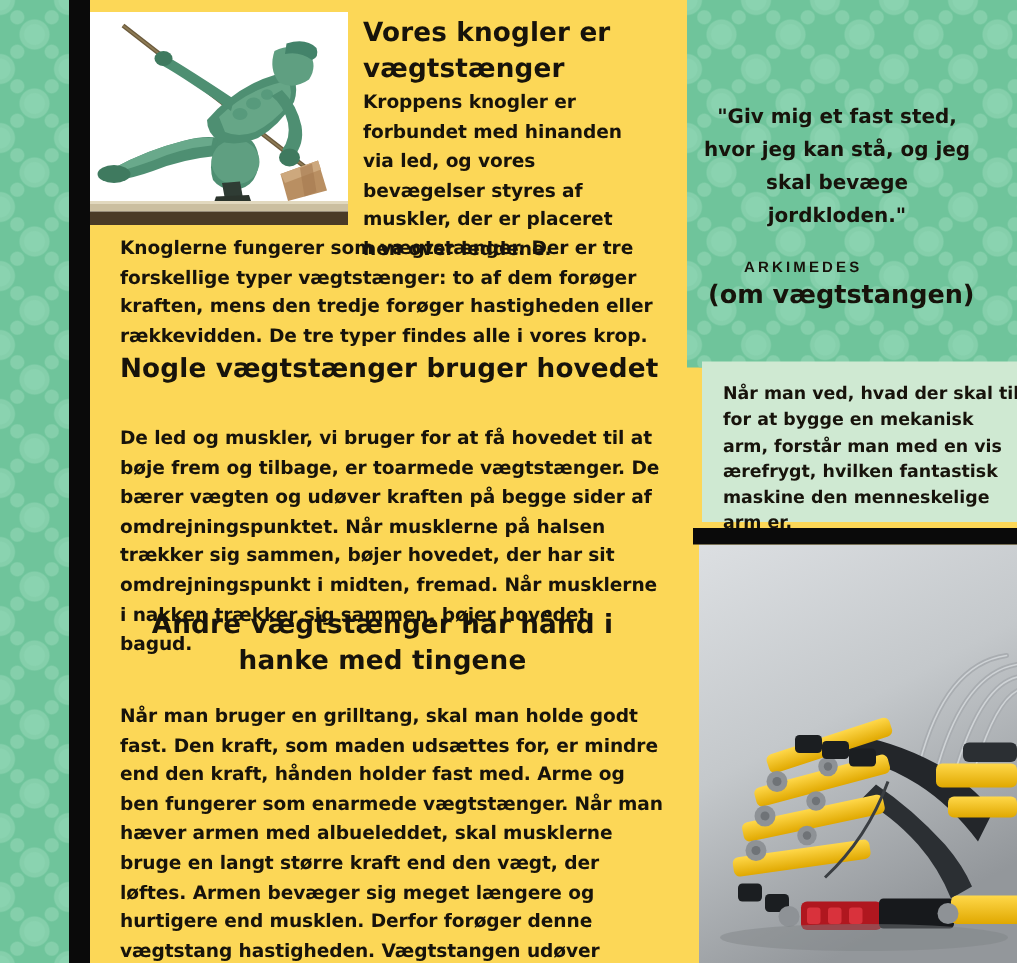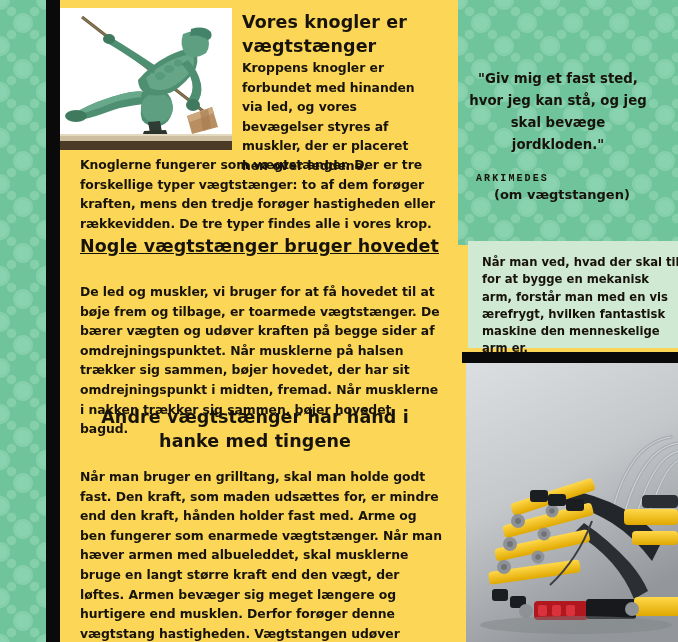--- a/index.html
+++ b/index.html
@@ -107,21 +107,21 @@
     font-size: 12.4px;
     line-height: 19.6px;
     color: #17130b;
     letter-spacing: -0.05px;
   }
 
   #sec1-head { position: absolute; left: 182px; top: 10px; width: 194px; }
   #sec1-body-a { position: absolute; left: 182px; top: 58px; width: 196px; }
   #sec1-body-b { position: absolute; left: 20px; top: 155px; width: 360px; }
 
-  #sec2-head { position: absolute; left: 20px; top: 234px; width: 360px; text-decoration: underline; }
+  #sec2-head { position: absolute; left: 20px; top: 234px; width: 360px; }
   #sec2-body { position: absolute; left: 20px; top: 282px; width: 362px; }
 
   #sec3-head { position: absolute; left: 20px; top: 405px; width: 350px; text-align: center; }
   #sec3-body { position: absolute; left: 20px; top: 467px; width: 362px; }
 
   
   #right-col {
     position: absolute;
     left: 458px; top: 0;
     width: 220px;
@@ -143,35 +143,35 @@
   .quote-text {
     font-family: "DejaVu Sans", sans-serif;
     font-weight: bold;
     font-size: 13.3px;
     line-height: 22px;
     color: #17130b;
     text-align: center;
     padding: 0 6px;
   }
   .quote-attrib {
-    font-family: Liberation Mono, monospace;
+    font-family: Liberation Sans, sans-serif;
     font-weight: bold;
     font-size: 10px;
     letter-spacing: 2.1px;
     color: #17130b;
     margin-top: 17px;
-    padding-left: 18px;
+    padding-left: 38px;
   }
   .quote-sub {
     font-family: "DejaVu Sans", sans-serif;
     font-weight: bold;
-    font-size: 13px;
+    font-size: 17px;
     color: #17130b;
     margin-top: 3px;
-    padding-left: 36px;
+    padding-left: 14px;
   }
 
   #note-box {
     position: absolute;
     left: 468px; top: 241px;
     width: 226px;
     height: 107px;
     background: #cfe9d2;
     padding: 13px 14px 0 14px;
     z-index: 3;

